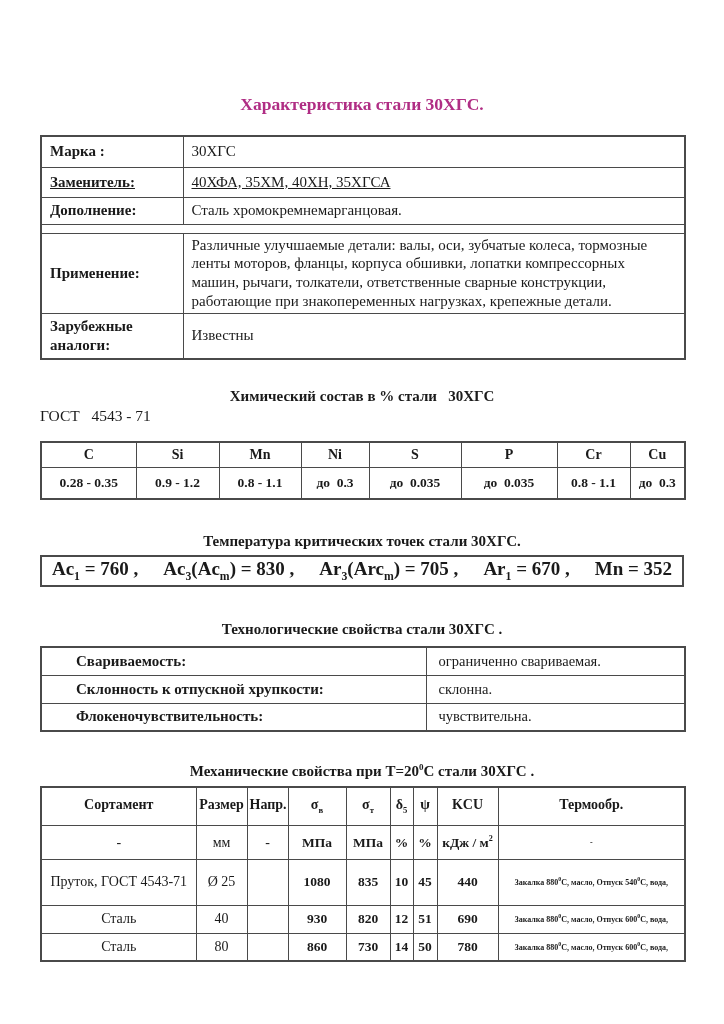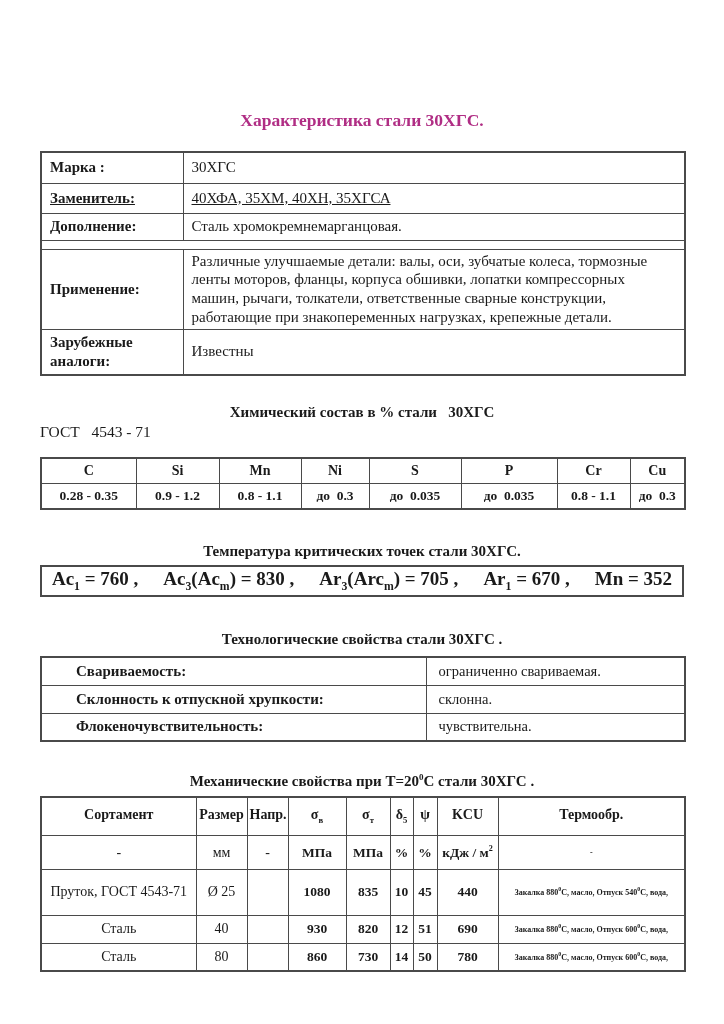--- a/index.html
+++ b/index.html
@@ -4,21 +4,21 @@
 <style>
   :root { --title-color:#b02d84; --border-color:#4a4a4a; --text-color:#1a1a1a; }
   * { box-sizing: border-box; }
   html,body { margin:0; padding:0; background:#ffffff; }
   .page {
     width:724px; height:1024px; background:#ffffff; overflow:hidden;
     font-family:"Liberation Serif","DejaVu Serif",serif; color:var(--text-color);
     padding:94px 40px 0 40px;
   }
   .title {
-    margin:16px; text-align:center; font-size:17.5px; font-weight:bold;
+    margin:0; text-align:center; font-size:17.5px; font-weight:bold;
     color:var(--title-color);
   }
   table.tbl {
     width:644px; border-collapse:collapse; table-layout:fixed;
     border:2px solid var(--border-color);
   }
   table.tbl td, table.tbl th { border:1px solid var(--border-color); }
 
   
   table.info { margin-top:20px; }
@@ -35,21 +35,21 @@
   .mt-chem { margin-top:28px; }
   .mt-crit { margin-top:33px; }
   .mt-tech { margin-top:34px; }
   .mt-mech { margin-top:30px; }
   sup { font-size:0.6em; } sub { font-size:0.62em; }
 
   
   table.chem { margin-top:16px; }
   table.chem td { text-align:center; font-weight:bold; }
   tr.chem-h td { height:25px; font-size:14px; }
-  tr.chem-v td { height:26px; font-size:13.5px; }
+  tr.chem-v td { height:32px; font-size:13.5px; }
 
   
   .crit-box {
     margin-top:5px; width:644px; height:32px; border:2px solid var(--border-color);
     display:flex; align-items:center; justify-content:center; gap:25px;
     font-weight:bold; font-size:19px;
   }
   .crit-item { white-space:nowrap; }
 
   

